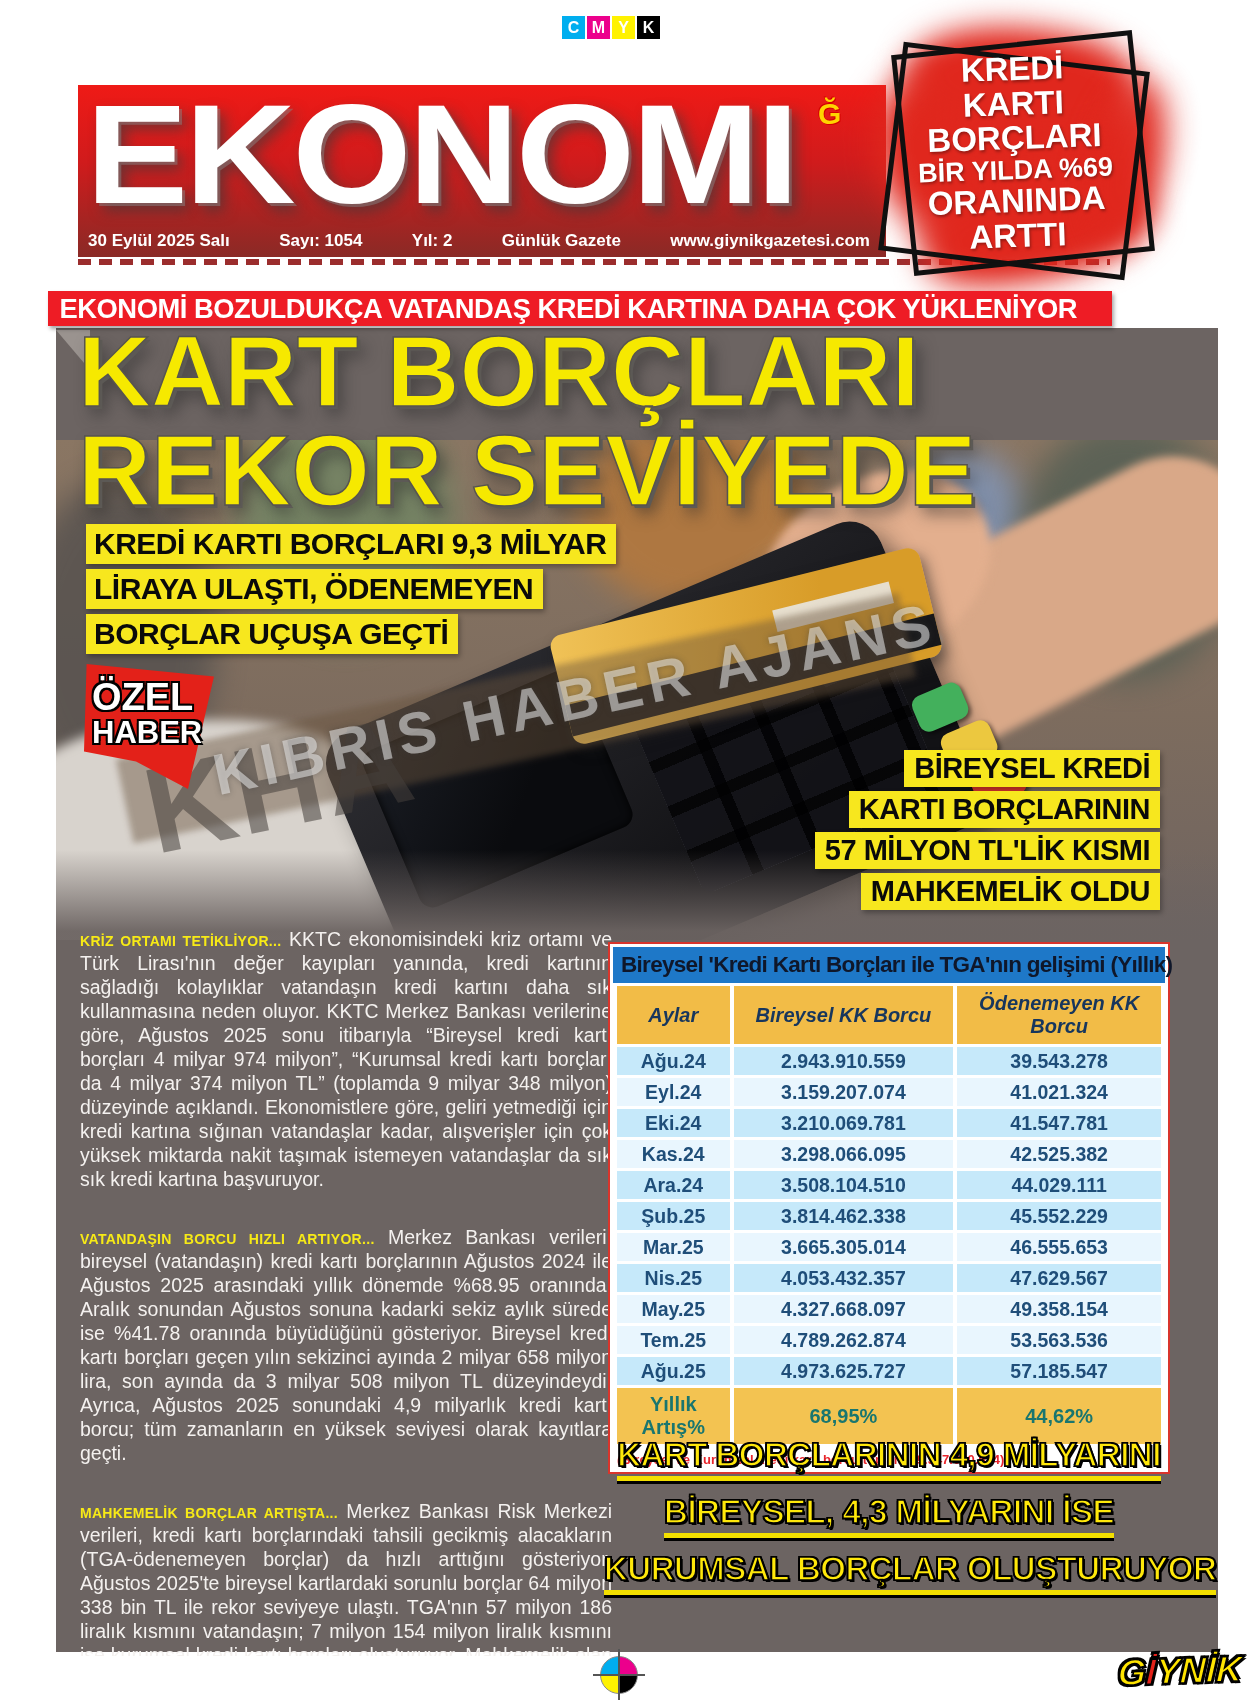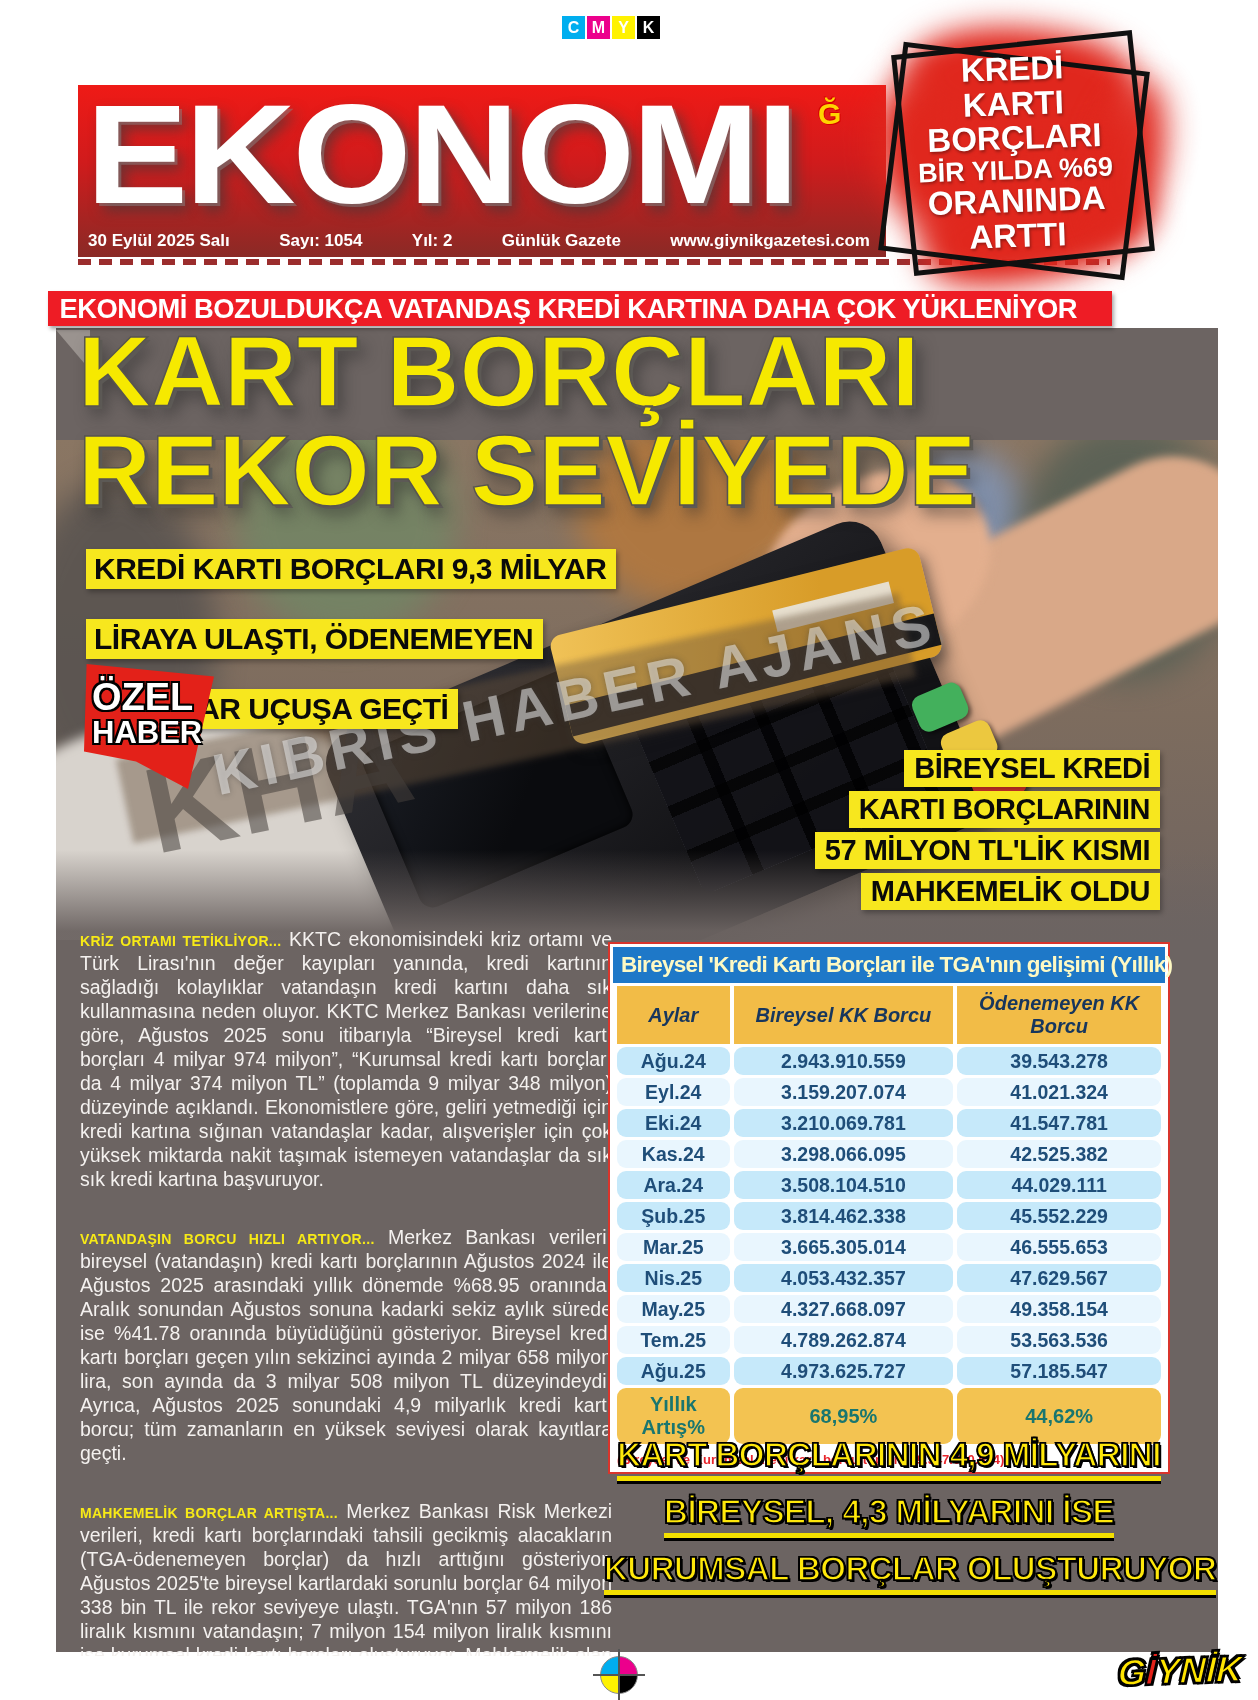--- a/index.html
+++ b/index.html
@@ -105,21 +105,21 @@
   .wm-text{position:absolute;left:150px;top:225px;font-size:58px;font-weight:bold;letter-spacing:6px;
            color:rgba(235,235,235,.55);transform:rotate(-12deg);white-space:nowrap;
            text-shadow:0 0 6px rgba(60,60,60,.4);}
   .wm-kha{position:absolute;left:88px;top:275px;font-size:122px;font-weight:900;
           color:rgba(70,64,60,.55);transform:rotate(-12deg);letter-spacing:2px;}
 
   
   .subhead{position:absolute;left:30px;top:196px;z-index:7;}
   .subhead div{margin-bottom:5px;}
   .subhead span{display:inline-block;background:#f7e71e;color:#0a0a0a;font-weight:900;font-size:30px;
-                padding:3px 10px 3px 8px;letter-spacing:-.5px;box-shadow:2px 3px 5px rgba(0,0,0,.3);margin-top:25px;}
+                padding:3px 10px 3px 8px;letter-spacing:-.5px;box-shadow:2px 3px 5px rgba(0,0,0,.3);}
 
   
   .ozel{position:absolute;left:28px;top:336px;width:140px;height:130px;z-index:7;}
   .ozel-shape{position:absolute;left:0;top:0;width:130px;height:125px;background:#e32119;
               clip-path:polygon(2% 0,100% 10%,80% 100%,40% 78%,0 70%);}
   .ozel-text{position:absolute;left:8px;top:14px;color:#ffffff;font-weight:900;text-align:left;
              text-shadow:2px 2px 0 #000,-2px -2px 0 #000,2px -2px 0 #000,-2px 2px 0 #000;}
   .ozel-text .l1{font-size:38px;line-height:1;}
   .ozel-text .l2{font-size:31px;line-height:1.1;}
 
@@ -131,26 +131,26 @@
 
   
   .articles{position:absolute;left:24px;top:600px;width:532px;height:728px;color:#f4f1ef;
             font-size:19.5px;line-height:1.23;text-align:justify;overflow:hidden;}
   .articles p{margin:0 0 34px 0;}
   .lead{color:#f7ea16;font-weight:900;font-size:14px;letter-spacing:.3px;}
 
   
   .table-panel{position:absolute;left:552px;top:614px;width:562px;background:#ffffff;
                border:2px solid #d9352c;padding:3px 3px 2px 3px;box-sizing:border-box;}
-  .table-title{background:#1e78c8;color:#fef9c3;font-weight:bold;font-size:22.5px;
+  .table-title{background:#1e78c8;color:#0f172a;font-weight:bold;font-size:22.5px;
                padding:5px 8px;text-align:center;white-space:nowrap;letter-spacing:-.7px;}
   table.data{width:100%;border-collapse:separate;border-spacing:4px 3px;}
   table.data th{background:#f2bc47;color:#17365d;font-style:italic;font-weight:bold;font-size:20px;
                 padding:6px 4px;text-align:center;}
-  table.data td{font-size:19.5px;color:#1f4e79;font-weight:600;text-align:center;padding:2.5px 4px;border-radius:9px;}
+  table.data td{font-size:19.5px;color:#1f4e79;font-weight:600;text-align:center;padding:2.5px 4px;}
   tr.dark td{background:#c6e9fa;}
   tr.light td{background:#e9f6fe;}
   tr.last td{font-weight:800;}
   tr.summary td{background:#f3c351;color:#19766f;font-weight:800;font-size:20px;padding:5px 4px;}
   .table-note{color:#e8262c;font-size:13px;font-weight:bold;padding:5px 2px 3px 4px;}
 
   
   .bottom-headline{position:absolute;left:548px;top:1108px;width:570px;text-align:center;z-index:7;}
   .bottom-headline div{margin-bottom:12px;}
   .bottom-headline span{display:inline-block;color:#ffe80a;font-weight:900;font-size:33px;

